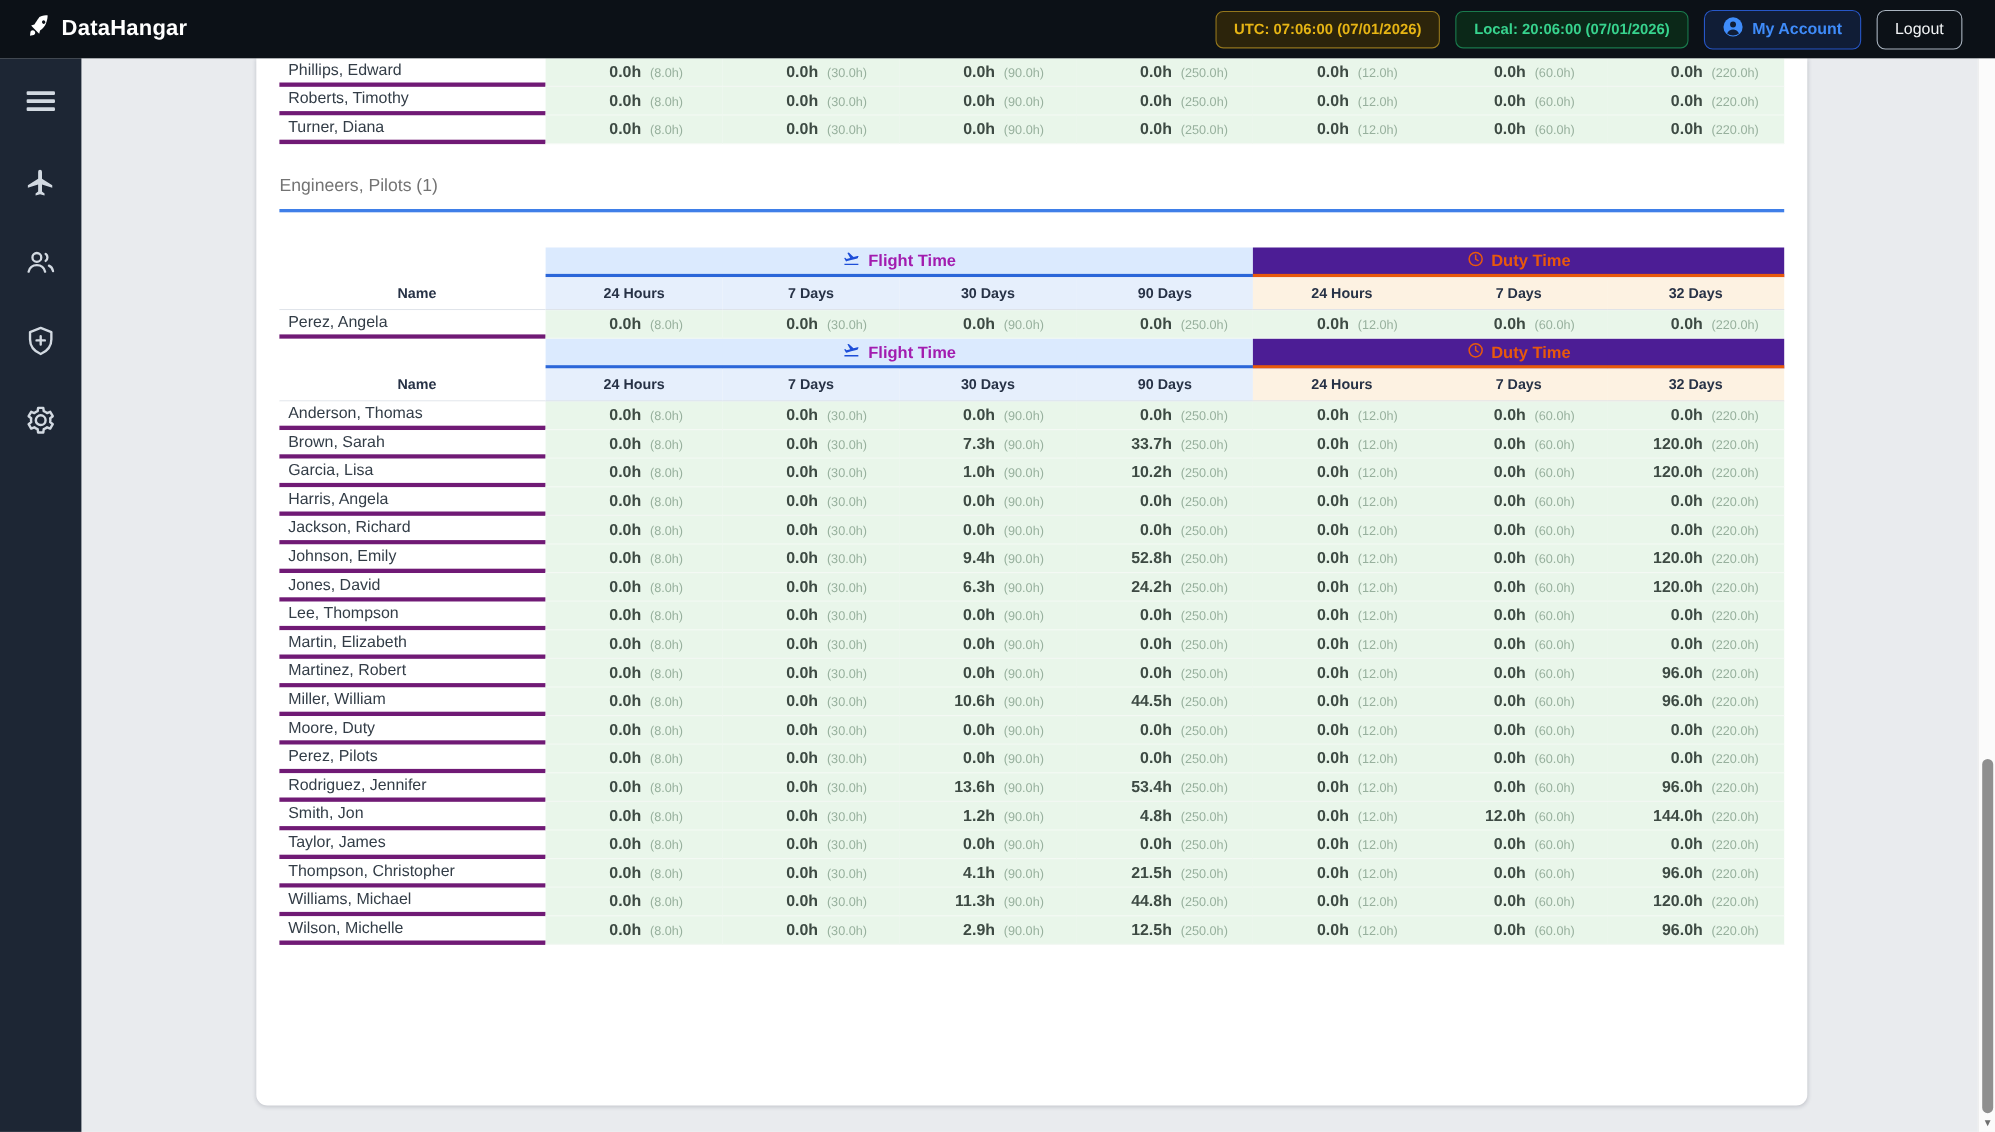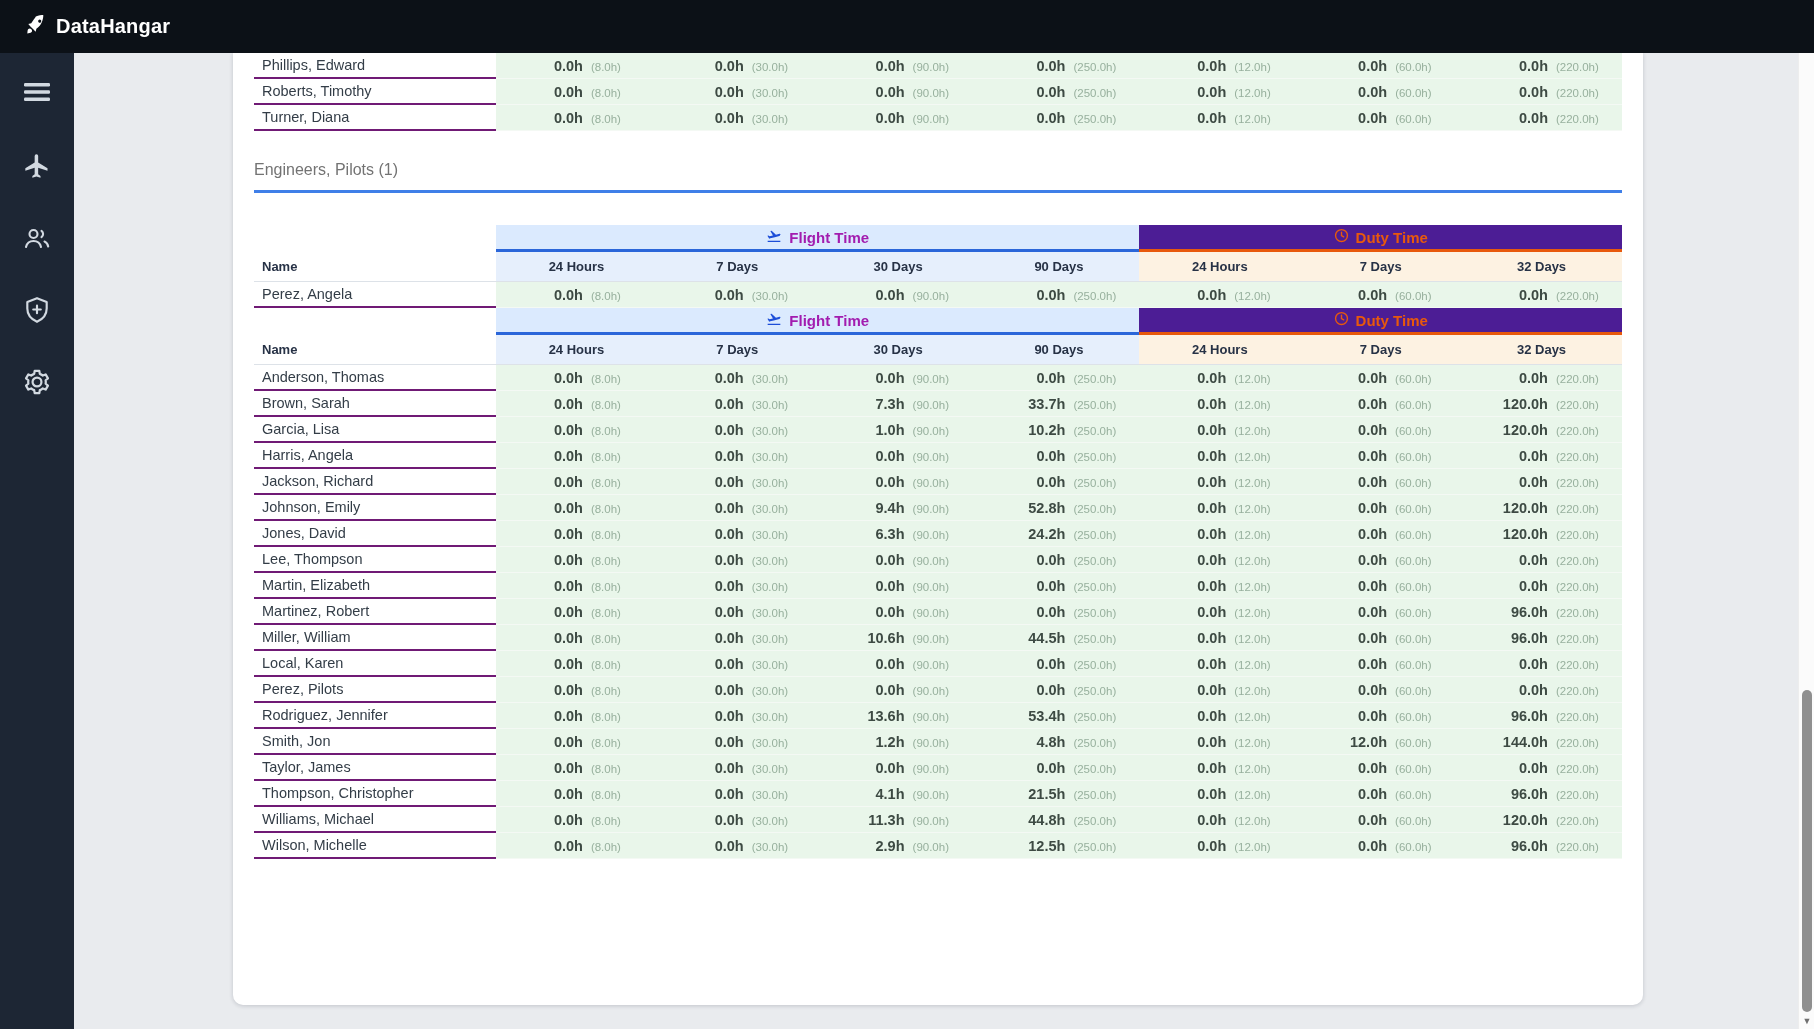--- a/index.html
+++ b/index.html
@@ -81,29 +81,29 @@
   
   th.gh {
     height:27px; font-size:15px; font-weight:bold; text-align:center; vertical-align:middle;
   }
   th.gh .gh-inner { display:flex; align-items:center; justify-content:center; gap:7px; }
   th.gh-flight { background:#dbeafe; color:#a21caf; border-bottom:3px solid #2b66d9; }
   th.gh-duty   { background:#4c1d95; color:#e8590c; border-bottom:3px solid #e8590c; }
   td.gh-spacer { background:#ffffff; border-bottom:none; }
 
   
-  tr.sub-row th { height:30px; font-size:13px; font-weight:bold; color:#273246; vertical-align:middle; border-bottom:1px solid #dde2e8; }
+  tr.sub-row th { height:30px; font-size:13px; font-weight:bold; color:#273246; text-align:center; vertical-align:middle; border-bottom:1px solid #dde2e8; }
   th.sh-flight { background:#e6effc; }
   th.sh-duty   { background:#fdf2e2; }
   th.name-h    { background:#ffffff; text-align:left; font-size:15px; font-weight:600; color:#2b3440; padding-left:8px; }
 
   
   td.name-cell {
     height:26px; background:#ffffff; font-size:14.5px; color:#333d47;
-    padding-left:8px; border-bottom:2px solid #701a75; vertical-align:middle; white-space:nowrap;
+    padding-left:8px; border-bottom:4px solid #701a75; vertical-align:middle; white-space:nowrap;
   }
   td.val-cell {
     height:26px; background:#e9f6ea; border-bottom:1px solid #f4f9f4; vertical-align:middle;
   }
   .cellwrap { display:flex; align-items:baseline; }
   .cellwrap .v   { flex:0 0 54%; text-align:right; font-size:14.5px; font-weight:bold; color:#3d4a43; }
   .cellwrap .lim { flex:1; text-align:left; padding-left:8px; font-size:11.5px; color:#97b09d; }
 
   .mt0 { margin-top:0; }
 </style>
@@ -111,20 +111,35 @@
 <body>
 
 <div class="topbar">
   <div class="brand">
     <span>
       <svg width="22" height="22" viewBox="0 0 24 24" fill="#ffffff">
         <path d="M12.9 2.6c3.1-1.3 6.3-1.6 8.1-1.6.2 1.8-.3 5-1.6 8.1-1.1 2.6-2.9 5.2-5.9 7l-.8 3.2-2.3-2.3-3.4-3.4L4.7 11l3.2-.8c1.8-3 4.4-6.5 5-7.6zM16 6.5a1.7 1.7 0 1 0 2.4 2.4A1.7 1.7 0 0 0 16 6.5zM4.5 16.5c1-1 2.6-1 3.5 0 1 1 1 2.6 0 3.5-.7.7-3 1.1-4.4 1.3.2-1.4.2-4.1.9-4.8z"></path>
       </svg>
     </span>
     <span class="brand-title">DataHangar</span>
+  </div>
+  <div class="topbar-right">
+    <div class="badge badge-utc">UTC: 07:06:00 (07/01/2026)</div>
+    <div class="badge badge-local">Local: 20:06:00 (07/01/2026)</div>
+    <button class="btn-account">
+      <span>
+        <svg width="19" height="19" viewBox="0 0 24 24">
+          <circle cx="12" cy="12" r="11" fill="#3f8cfa"></circle>
+          <circle cx="12" cy="9.2" r="3.4" fill="#101d36"></circle>
+          <path d="M5.2 19.4c1.2-3 4-4.4 6.8-4.4s5.6 1.4 6.8 4.4a11 11 0 0 1-13.6 0z" fill="#101d36"></path>
+        </svg>
+      </span>
+      <span>My Account</span>
+    </button>
+    <button class="btn-logout">Logout</button>
   </div>
 </div>
 
 <div class="sidebar">
   <div class="side-icon">
     <svg width="26" height="20" viewBox="0 0 26 20">
       <rect x="0" y="1" width="26" height="3.4" rx="1.2" fill="#d2d9e1"></rect>
       <rect x="0" y="8.3" width="26" height="3.4" rx="1.2" fill="#d2d9e1"></rect>
       <rect x="0" y="15.6" width="26" height="3.4" rx="1.2" fill="#d2d9e1"></rect>
     </svg>
@@ -937,21 +952,21 @@
                 </div>
               </td>
               <td class="val-cell">
                 <div class="cellwrap">
                   <span class="v">96.0h</span>
                   <span class="lim">(220.0h)</span>
                 </div>
               </td>
             </tr>
             <tr>
-              <td class="name-cell">Local, Karen</td>
+              <td class="name-cell">Moore, Duty</td>
               <td class="val-cell">
                 <div class="cellwrap">
                   <span class="v">0.0h</span>
                   <span class="lim">(8.0h)</span>
                 </div>
               </td>
               <td class="val-cell">
                 <div class="cellwrap">
                   <span class="v">0.0h</span>
                   <span class="lim">(30.0h)</span>

